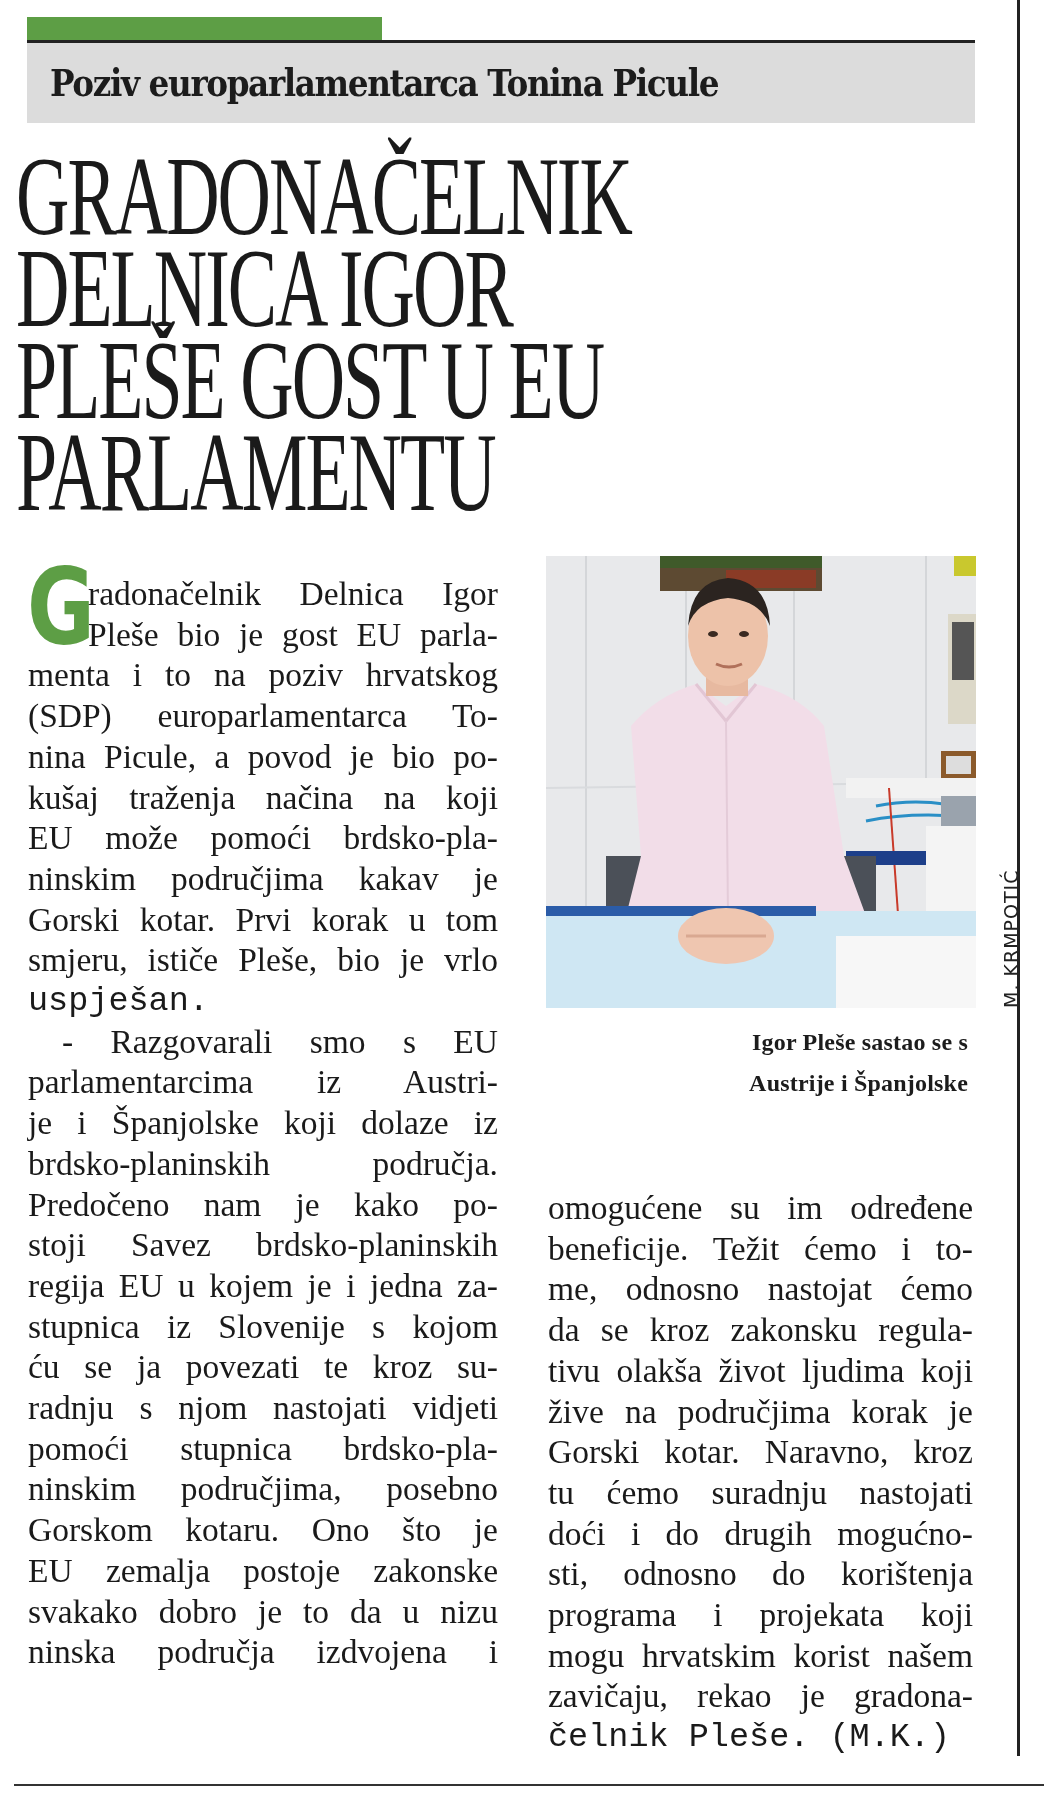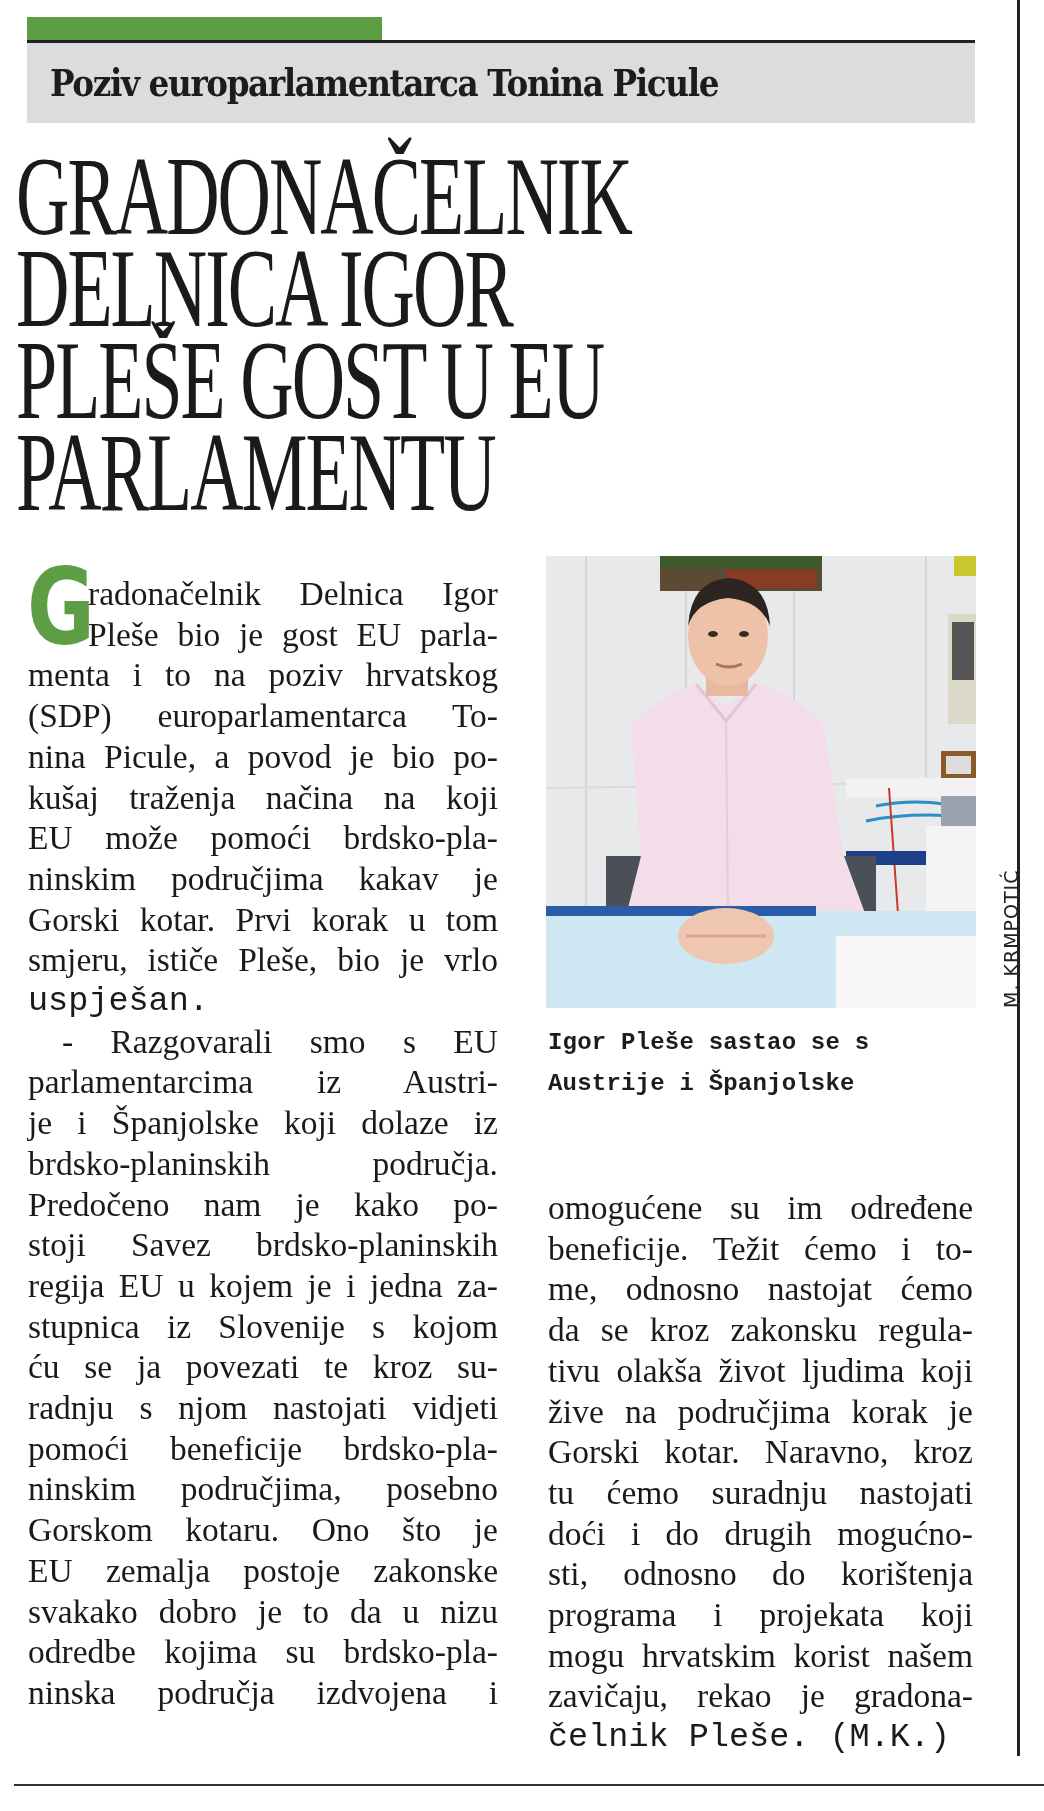--- a/index.html
+++ b/index.html
@@ -31,21 +31,21 @@
   .dropcap { position:absolute; left:27px; top:568px; width:60px; height:82px; }
   .dropcap-letter { font-family:"DejaVu Sans", sans-serif; font-weight:bold; font-size:106px; line-height:80px;
     color:#5d9e45; display:block; transform:scaleX(0.78); transform-origin:left top; letter-spacing:-4px; }
   .ln.dc { padding-left:60px; }
 
   .photo { position:absolute; left:546px; top:556px; width:430px; height:452px; overflow:hidden; background:#e9eaec; }
   .photo-credit { position:absolute; left:1000px; top:1008px; transform:rotate(-90deg); transform-origin:left top;
     font-family:"DejaVu Sans", sans-serif; font-size:19px; letter-spacing:1px; color:#222; white-space:nowrap; }
 
   .caption { position:absolute; left:548px; top:1022px; width:420px; margin:0;
-    font-family:Liberation Mono, monospace; font-weight:bold; font-size:24px; line-height:41px; color:#1c1c1c; letter-spacing:0.2px; }
+    font-family:Liberation Serif, serif; font-weight:bold; font-size:24px; line-height:41px; color:#1c1c1c; letter-spacing:0.2px;text-align:right; }
   .caption .ln { display:block; white-space:nowrap; }
 </style>
 </head>
 <body>
 
 <div class="green-tab"></div>
 <div class="kicker-rule"></div>
 <div class="kicker-box"></div>
 <h2 class="kicker-text">Poziv europarlamentarca Tonina Picule</h2>
 
@@ -77,26 +77,25 @@
     <span class="ln indent">- Razgovarali smo s EU</span>
     <span class="ln">parlamentarcima iz Austri-</span>
     <span class="ln">je i Španjolske koji dolaze iz</span>
     <span class="ln">brdsko-planinskih područja.</span>
     <span class="ln">Predočeno nam je kako po-</span>
     <span class="ln">stoji Savez brdsko-planinskih</span>
     <span class="ln">regija EU u kojem je i jedna za-</span>
     <span class="ln">stupnica iz Slovenije s kojom</span>
     <span class="ln">ću se ja povezati te kroz su-</span>
     <span class="ln">radnju s njom nastojati vidjeti</span>
-    <span class="ln">pomoći beneficije brdsko-pla-</span>
+    <span class="ln">pomoći stupnica brdsko-pla-</span>
     <span class="ln">ninskim područjima, posebno</span>
     <span class="ln">Gorskom kotaru. Ono što je</span>
     <span class="ln">EU zemalja postoje zakonske</span>
     <span class="ln">svakako dobro je to da u nizu</span>
-    <span class="ln">odredbe kojima su brdsko-pla-</span>
     <span class="ln">ninska područja izdvojena i</span>
   </div>
 
 <div class="photo">
   <svg width="430" height="452" viewBox="0 0 430 452">
     <rect x="0" y="0" width="430" height="452" fill="#e8e9eb"></rect>
     <line x1="40" y1="0" x2="40" y2="350" stroke="#d4d6d9" stroke-width="2"></line>
     <line x1="140" y1="0" x2="140" y2="350" stroke="#d4d6d9" stroke-width="2"></line>
     <line x1="248" y1="0" x2="248" y2="250" stroke="#d4d6d9" stroke-width="2"></line>
     <line x1="380" y1="0" x2="380" y2="230" stroke="#d4d6d9" stroke-width="2"></line>

